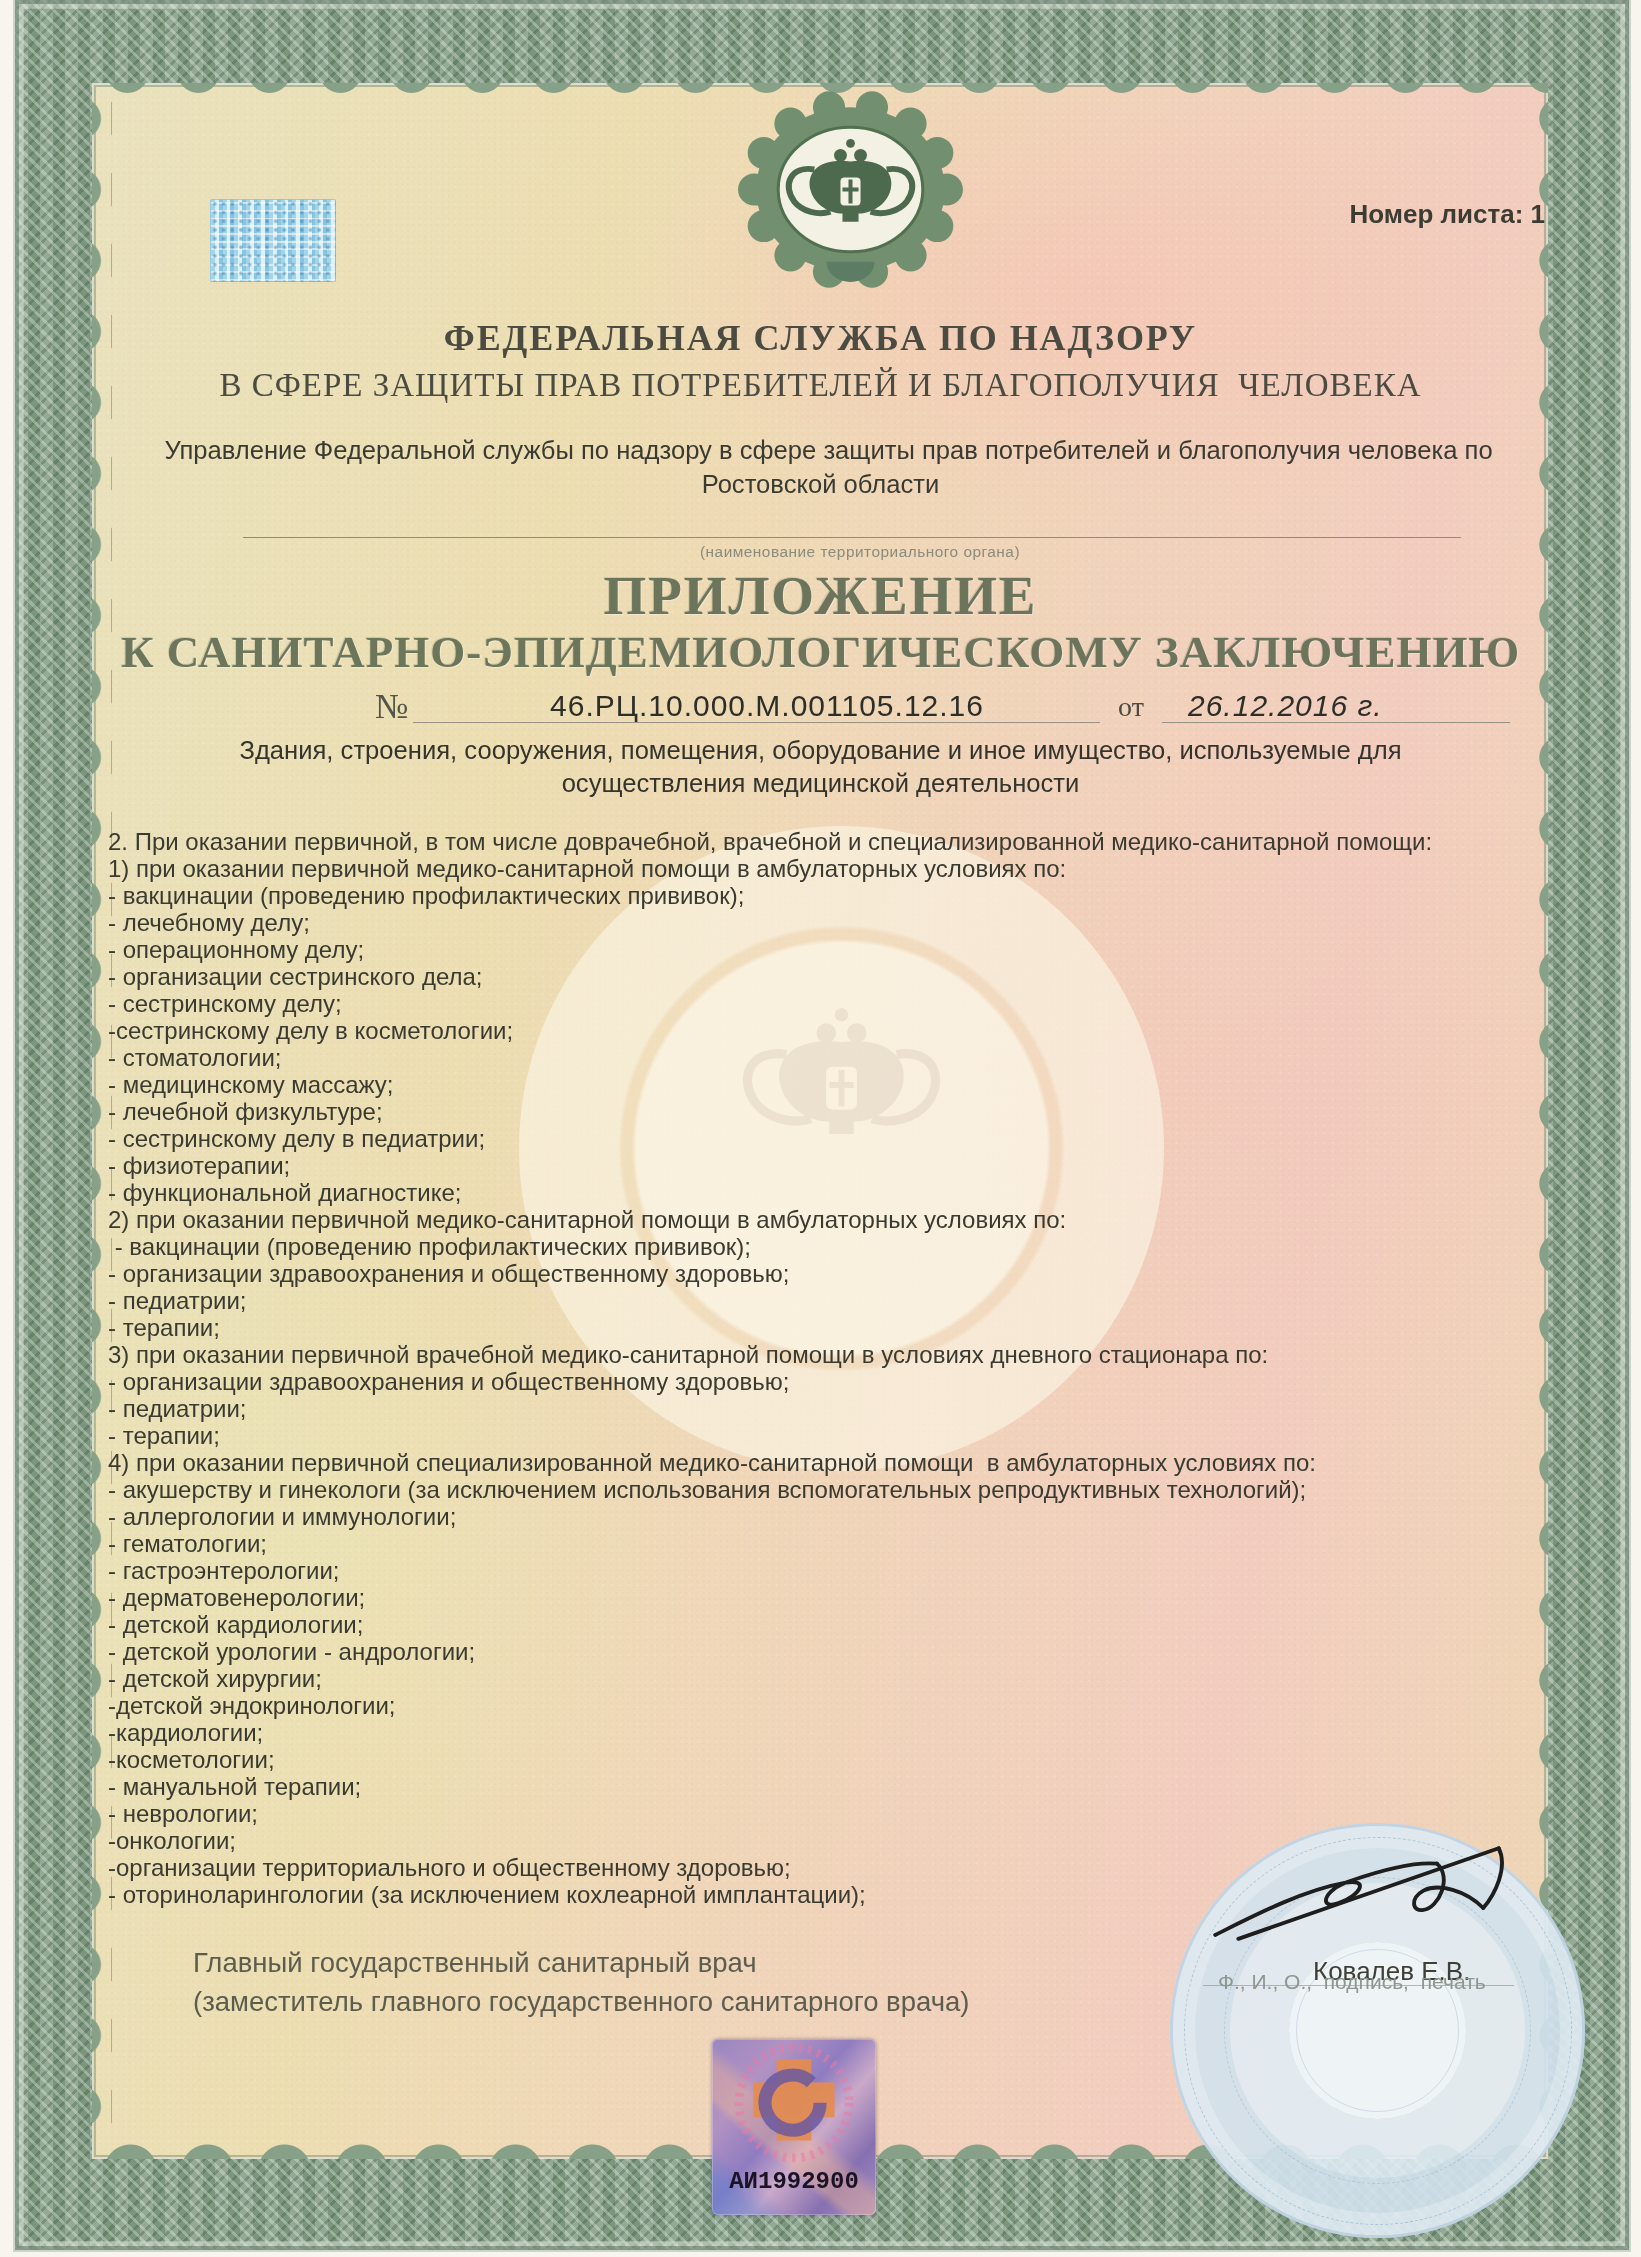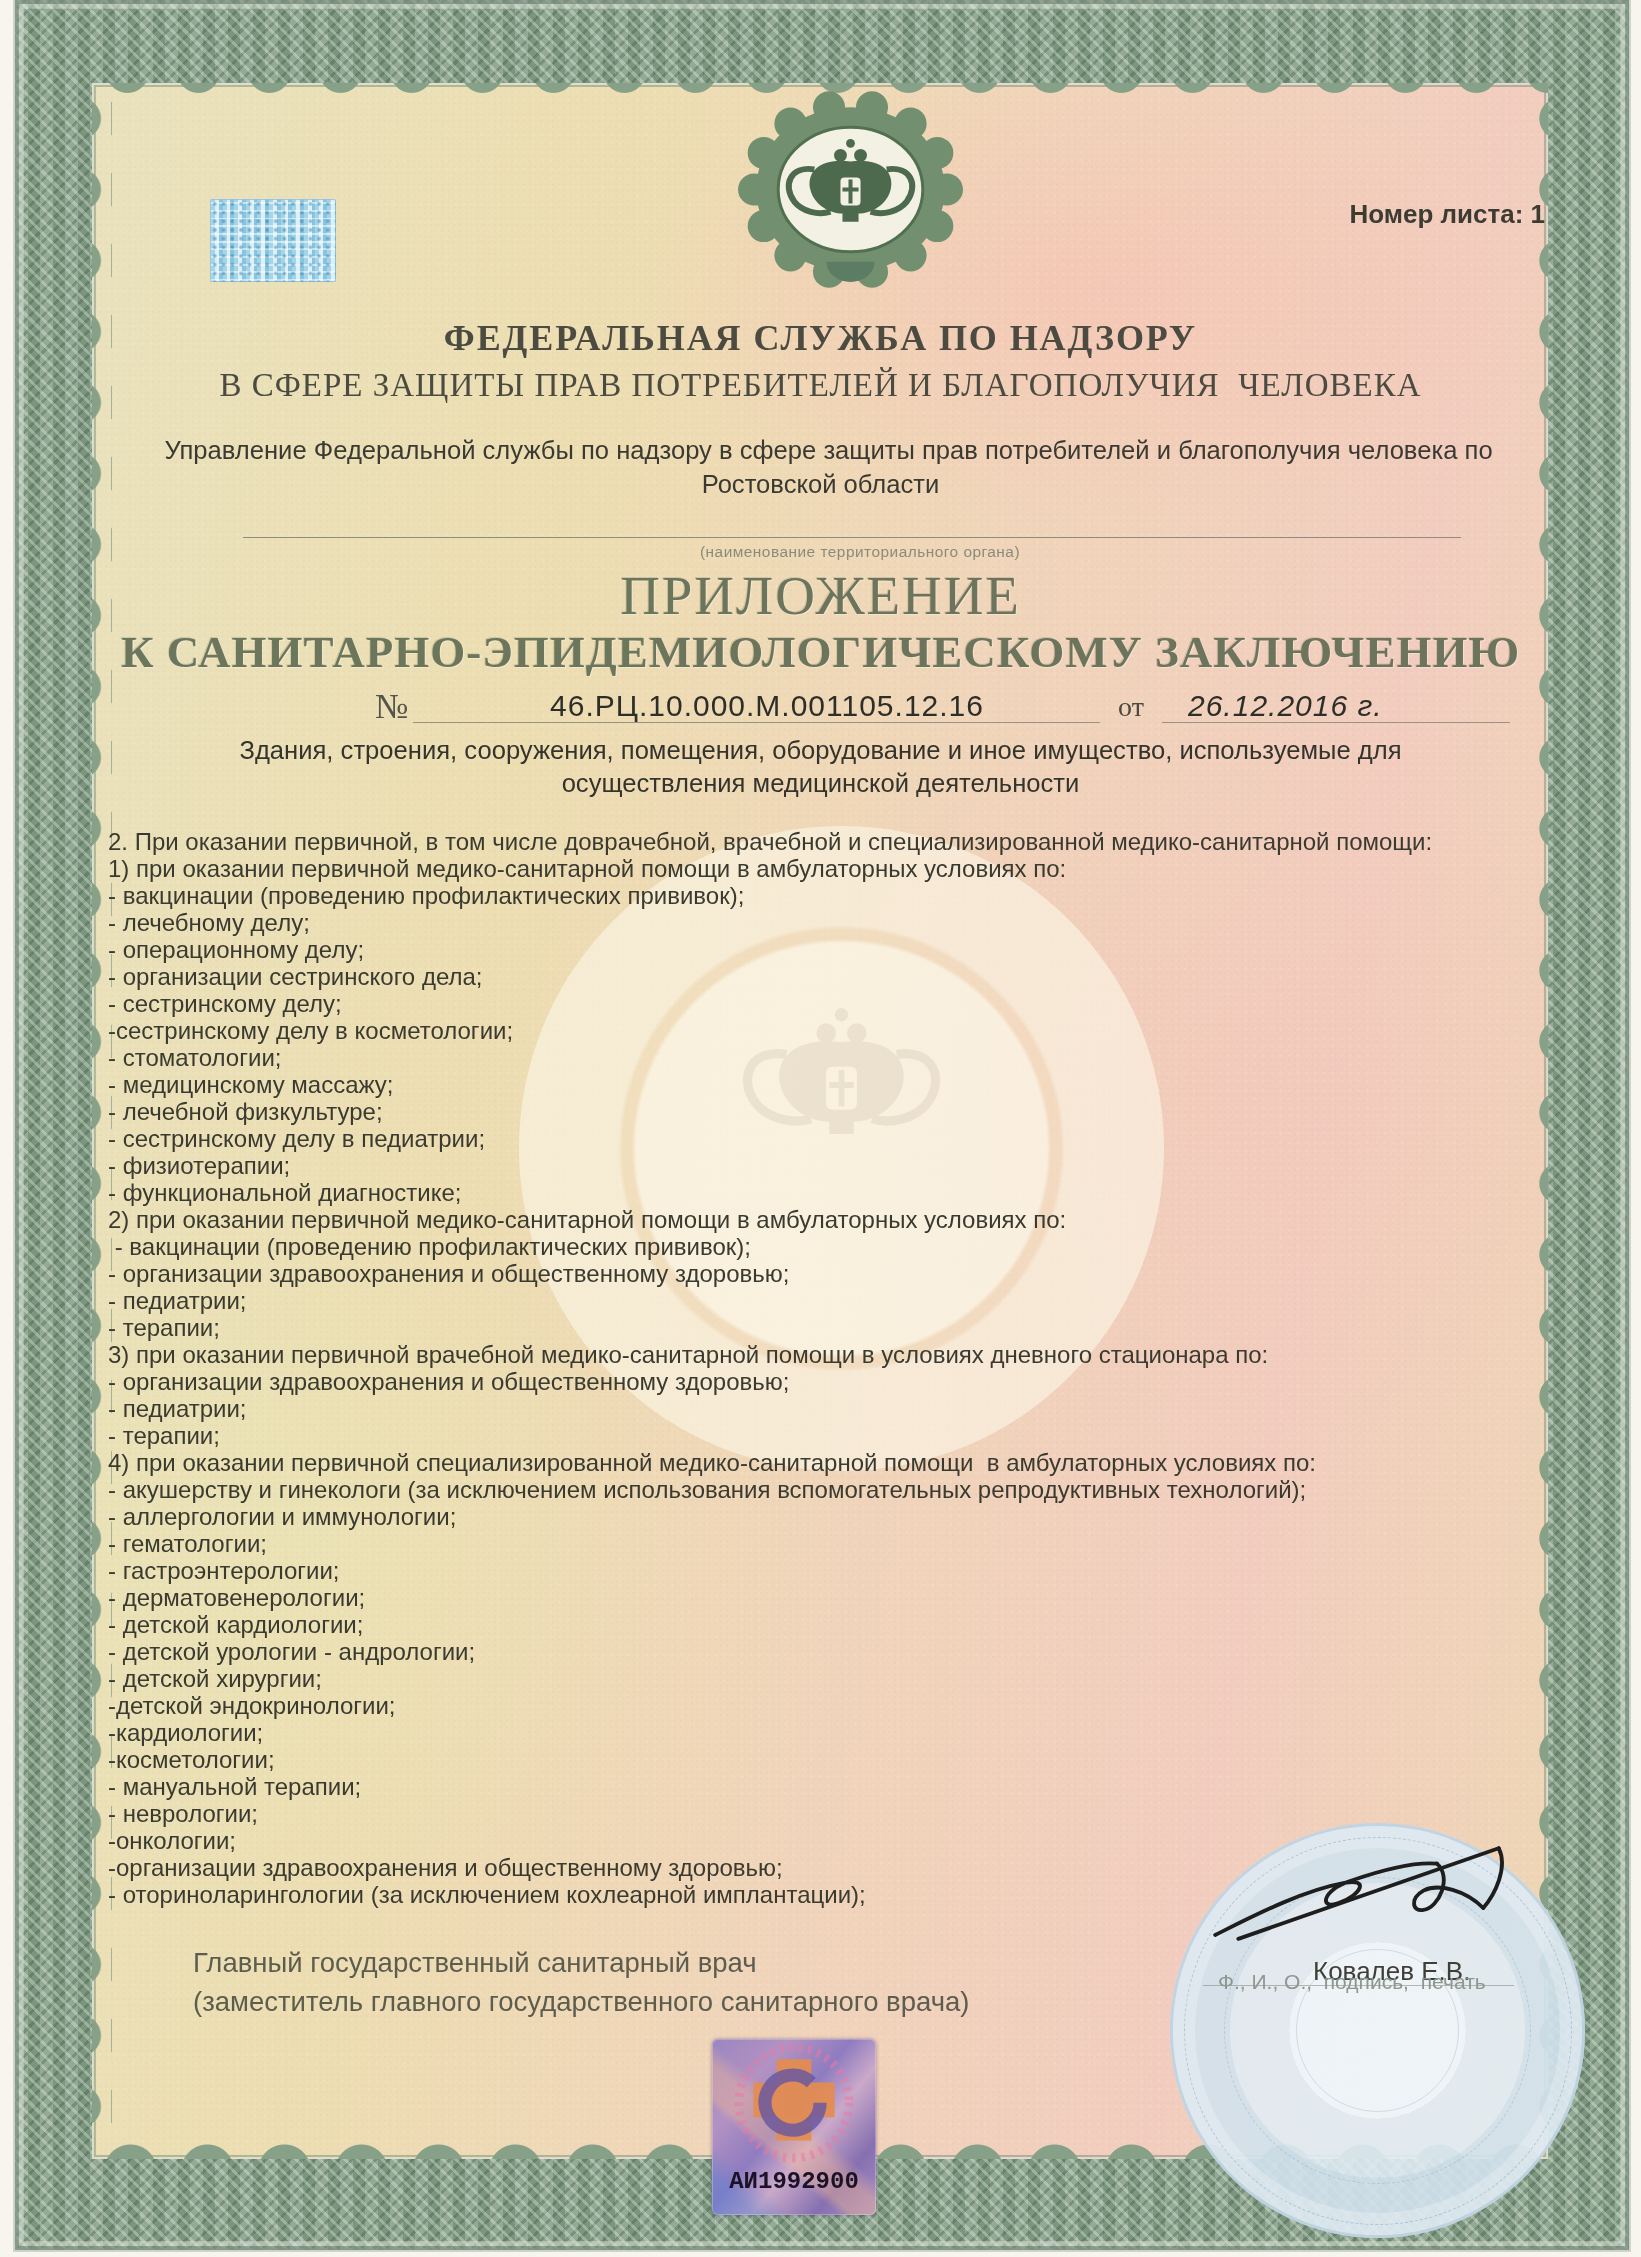--- a/index.html
+++ b/index.html
@@ -48,21 +48,21 @@
       repeating-linear-gradient(0deg, rgba(255,255,255,.55) 0 1.9px, transparent 1.9px 7.7px),
       repeating-linear-gradient(90deg,#9fd4ee 0 3.9px,#dbf3fd 3.9px 7.7px,#7fc2e4 7.7px 11.6px);
     background-size:8.7px 8.7px,auto,auto;border:1px solid rgba(110,175,210,.65);}
   .emblem{top:89px;left:730px;}
   .hdr1{top:317px;font-size:36px;font-weight:bold;letter-spacing:1.9px;color:#4b4b41;}
   .hdr2{top:367px;font-size:33px;font-weight:normal;letter-spacing:1px;color:#4b4b41;white-space:pre-wrap;}
   .dept1{top:436px;font-size:25.6px;color:#3a3a32;margin-left:8px;}
   .dept2{top:470px;font-size:25.6px;color:#3a3a32;}
   .dept-line{top:537px;left:243px;width:1218px;border-bottom:1.9px solid #8e8e80;height:0;}
   .terr-caption{top:543px;left:377px;width:966px;text-align:center;font-size:15.4px;color:#8b8b7c;letter-spacing:0.5px;}
-  .title1{top:564px;font-size:55px;font-weight:normal;letter-spacing:1.9px;color:#5e6b52;opacity:.9;
+  .title1{top:564px;font-size:55px;font-weight:bold;letter-spacing:1.9px;color:#5e6b52;opacity:.9;
           text-shadow:1px 1px 0 rgba(255,255,255,.35), -1px -1px 0 rgba(60,70,50,.18);}
   .title2{top:626px;font-size:45px;font-weight:bold;letter-spacing:1px;color:#5e6b52;opacity:.9;
           text-shadow:1px 1px 0 rgba(255,255,255,.35), -1px -1px 0 rgba(60,70,50,.18);}
   .no-sign{top:687px;left:375px;font-size:35px;color:#55554a;}
   .num-line1{top:722px;left:413px;width:687px;border-bottom:1.9px solid #9a9284;height:0;}
   .num-line2{top:722px;left:1162px;width:348px;border-bottom:1.9px solid #9a9284;height:0;}
   .number{top:689px;left:434px;width:666px;text-align:center;font-size:30px;color:#2e2e29;letter-spacing:1px;}
   .ot-label{top:691px;left:1118px;font-size:28px;color:#4a4a40;}
   .date{top:689px;left:1188px;width:309px;text-align:left;font-size:30px;color:#2e2e29;letter-spacing:1px;font-style:italic;}
   .subj1{top:736px;font-size:25.6px;color:#34342d;}
@@ -219,21 +219,21 @@
       <div class="body-line">- дерматовенерологии;</div>
       <div class="body-line">- детской кардиологии;</div>
       <div class="body-line">- детской урологии - андрологии;</div>
       <div class="body-line">- детской хирургии;</div>
       <div class="body-line">-детской эндокринологии;</div>
       <div class="body-line">-кардиологии;</div>
       <div class="body-line">-косметологии;</div>
       <div class="body-line">- мануальной терапии;</div>
       <div class="body-line">- неврологии;</div>
       <div class="body-line">-онкологии;</div>
-      <div class="body-line">-организации здравоохранения и общественному здоровью;</div>
+      <div class="body-line">-организации территориального и общественному здоровью;</div>
       <div class="body-line">- оториноларингологии (за исключением кохлеарной имплантации);</div>
     </div>
 
   <div class="abs sig-label">
     <div>Главный государственный санитарный врач</div>
     <div>(заместитель главного государственного санитарного врача)</div>
   </div>
 
   <div class="stamp abs">
     <div class="r1"></div>

